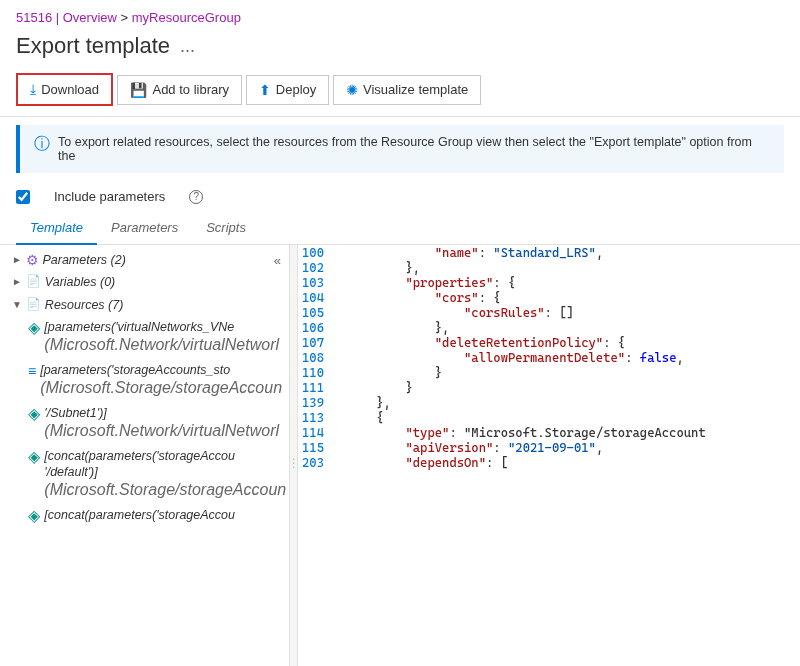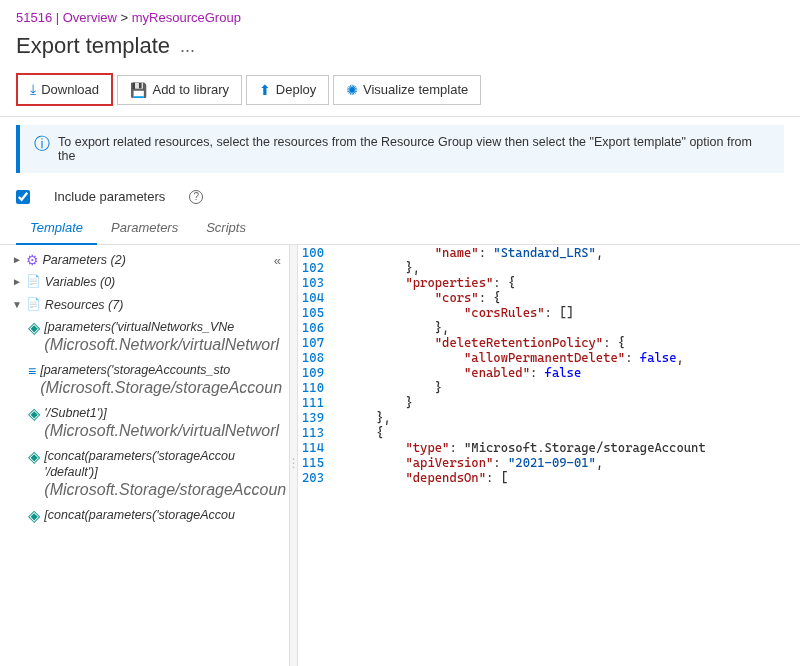--- a/index.html
+++ b/index.html
@@ -231,24 +231,20 @@
   </tr>
           <tr>
     <td class="line-num">107</td>
     <td class="code-content">            <span style="color:#a31515">"deleteRetentionPolicy"</span>: {</td>
   </tr>
           <tr>
     <td class="line-num">108</td>
     <td class="code-content">                <span style="color:#a31515">"allowPermanentDelete"</span>: <span style="color:#0000ff">false</span>,</td>
   </tr>
           <tr>
-    <td class="line-num">109</td>
-    <td class="code-content">                <span style="color:#a31515">"enabled"</span>: <span style="color:#0000ff">false</span></td>
-  </tr>
-          <tr>
     <td class="line-num">110</td>
     <td class="code-content">            }</td>
   </tr>
           <tr>
     <td class="line-num">111</td>
     <td class="code-content">        }</td>
   </tr>
           <tr>
     <td class="line-num">139</td>
     <td class="code-content">    },</td>

